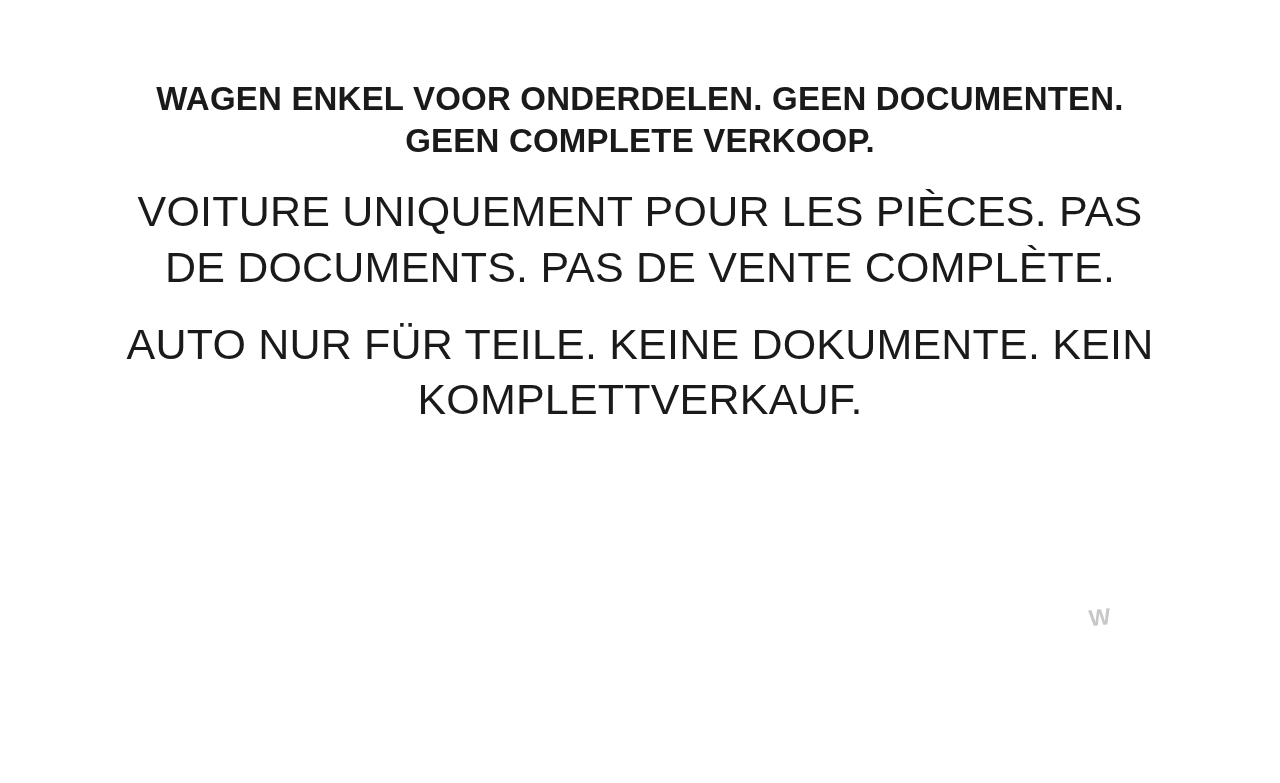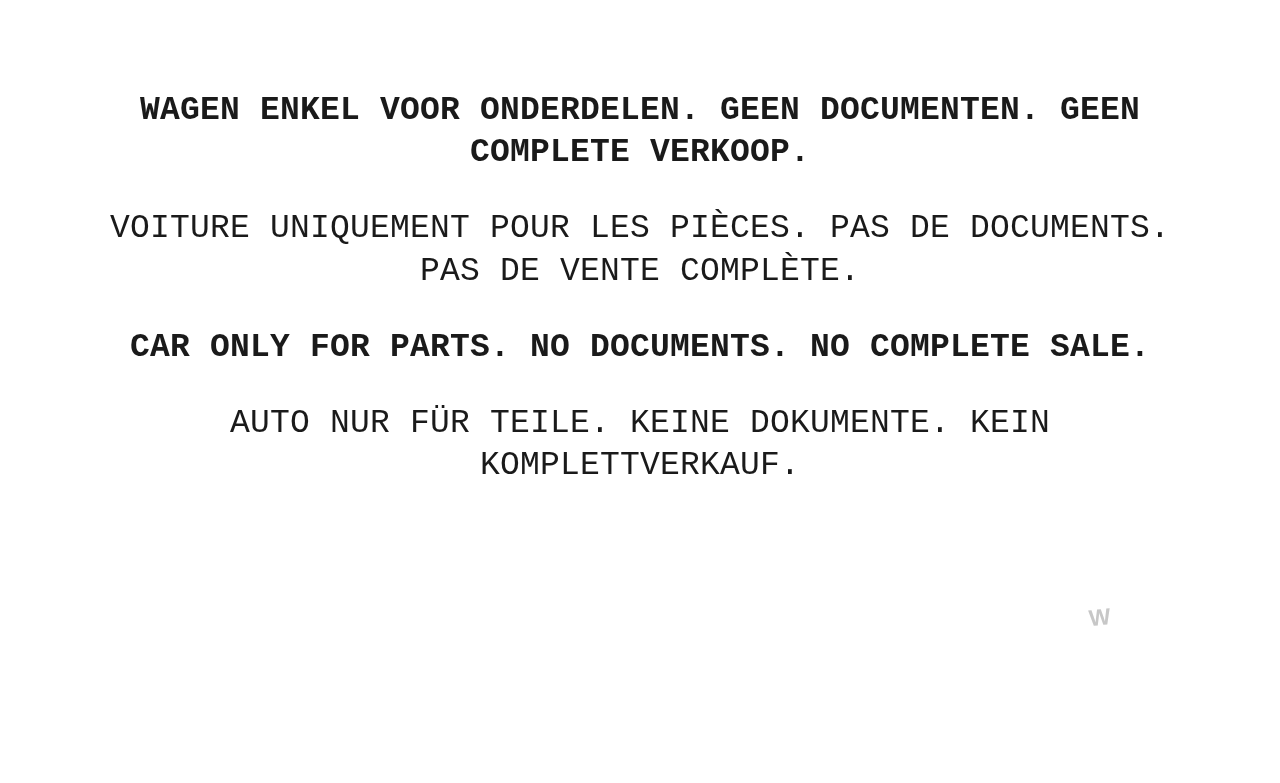--- a/index.html
+++ b/index.html
@@ -25,33 +25,32 @@
     align-items: center;
     justify-content: flex-start;
     background: #ffffff;
     position: relative;
   }
   .notice-block {
     width: 100%;
     text-align: center;
     line-height: 1.28;
     letter-spacing: 0.2px;
-    margin: 12px 0 18px 0;
-    font-family: Liberation Mono, monospace;
+    margin: 0 0 18px 0;
   }
   .notice-block:last-of-type {
     margin-bottom: 0;
   }
   .bold {
     font-weight: 700;
     font-size: 33px;
   }
   .regular {
     font-weight: 400;
-    font-size: 33px;
+    font-size: 43px;
   }
   .nl   { margin-bottom: 22px; }
   .fr   { margin-bottom: 22px; }
   .en   { margin-bottom: 22px; }
   .de   { margin-bottom: 22px; }
   .pl   { margin-bottom: 0; }
 
   .watermark {
     position: absolute;
     right: 168px;
@@ -69,20 +68,19 @@
 </style>
 </head>
 <body>
 
 <div class="page">
 
   <p class="notice-block bold nl">WAGEN ENKEL VOOR ONDERDELEN. GEEN DOCUMENTEN. GEEN COMPLETE VERKOOP.</p>
 
   <p class="notice-block regular fr">VOITURE UNIQUEMENT POUR LES PIÈCES. PAS DE DOCUMENTS. PAS DE VENTE COMPLÈTE.</p>
 
-  <p class="notice-block bold en">CAR ONLY FOR PARTS. NO DOCUMENTS. NO COMPLETE SALE.</p>
 
   <p class="notice-block regular de">AUTO NUR FÜR TEILE. KEINE DOKUMENTE. KEIN KOMPLETTVERKAUF.</p>
 
 
   <span class="watermark">W</span>
 
 </div>
 
 </body></html>

